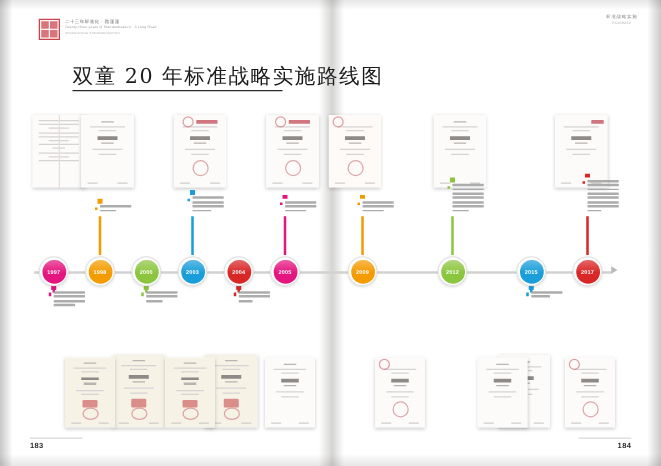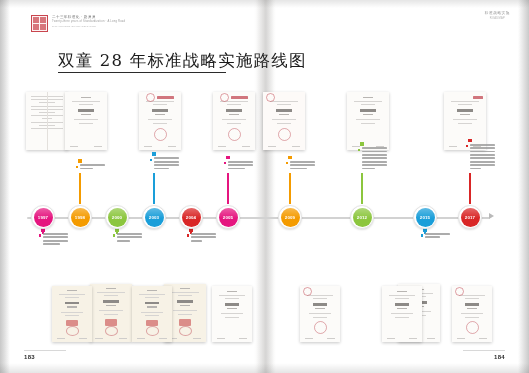--- a/index.html
+++ b/index.html
@@ -166,21 +166,21 @@
       <div class="rh2">Twenty-three years of Standardization · A Long Road</div>
       <div class="rh3">SHUANGTONG STANDARDIZATION</div>
     </div>
   </div>
 
   <div class="corner-tab">
     <div>标准战略实施</div>
     <div class="ct2">ROADMAP</div>
   </div>
 
-  <div class="title">双童 28 年标准战略实施路线图</div>
+  <div class="title">双童 20 年标准战略实施路线图</div>
   <div class="title-rule"></div>
 
   <div class="axis"></div>
   <div class="axis-arrow"></div>
 
   <div id="thumbs-layer">
       <div class="thumb" style="width: 42px; height: 58px; left: 26px; top: 92px;">
         <div class="doc">
           <div class="dspine"></div>
           <div class="dblock" style="width:94%;">

